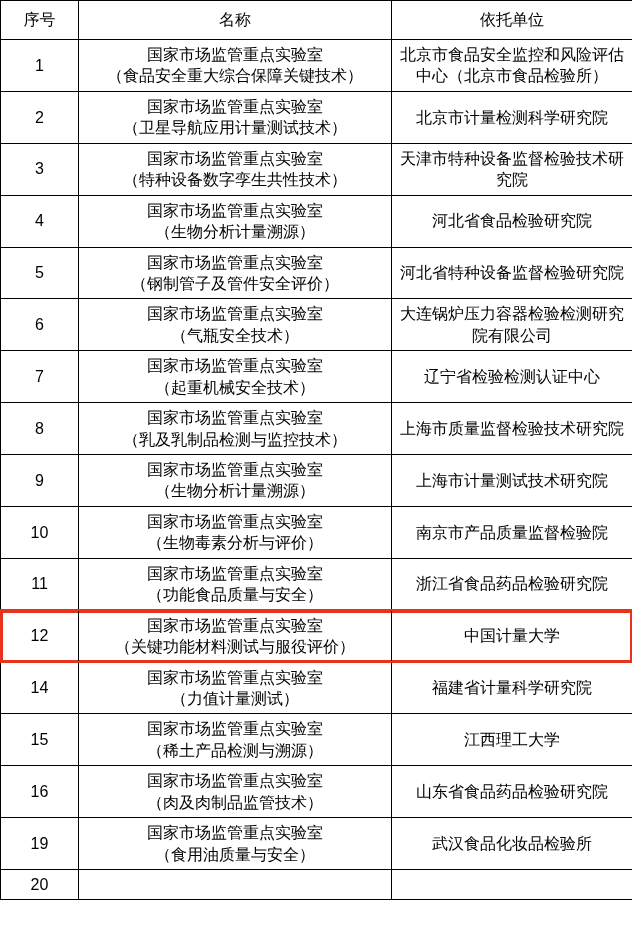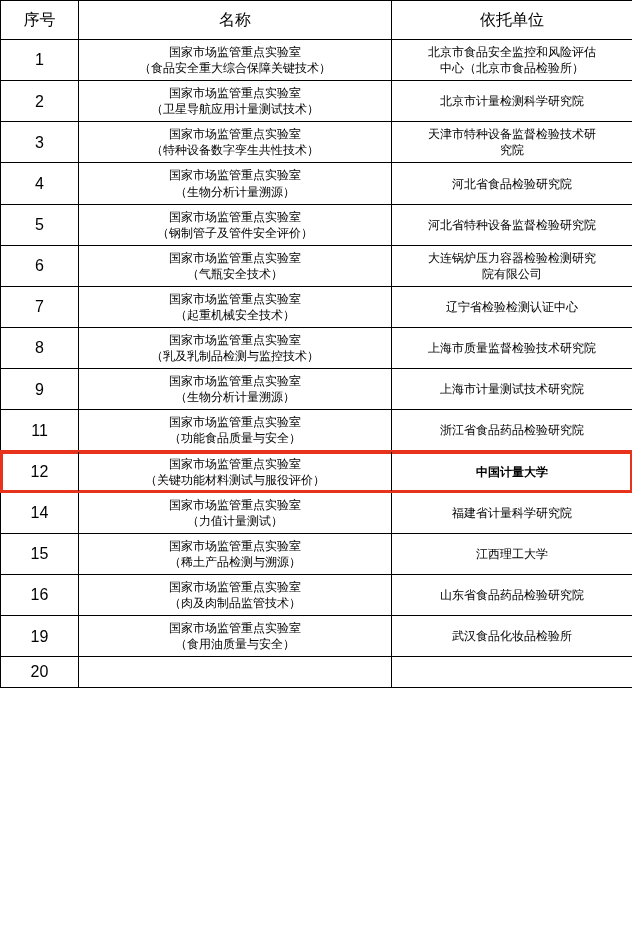--- a/index.html
+++ b/index.html
@@ -33,38 +33,38 @@
     font-size: 16px;
     font-weight: normal;
     height: 32px;
     padding: 3px 2px;
     margin-top: 48px;
   }
   td.idx {
     font-size: 16px;
   }
   td.cell-text {
-    font-size: 12px;
+    font-size: 16px;
   }
   td.cell-text .l1,
   td.cell-text .l2,
   td.cell-text .l3 {
     display: block;
     white-space: nowrap;
   }
   
   tr.highlight td {
     position: relative;
   }
   tr.highlight {
     outline: 2px solid #e8331c;
     outline-offset: -1px;
   }
   tr.highlight td:first-child { box-shadow: inset 2px 0 0 #e8331c, inset 0 2px 0 #e8331c, inset 0 -2px 0 #e8331c; margin-left: 16px; }
-  tr.highlight td:last-child  { box-shadow: inset -2px 0 0 #e8331c, inset 0 2px 0 #e8331c, inset 0 -2px 0 #e8331c; font-weight: bold; }
+  tr.highlight td:last-child  { box-shadow: inset -2px 0 0 #e8331c, inset 0 2px 0 #e8331c, inset 0 -2px 0 #e8331c; }
   tr.highlight td:nth-child(2){ box-shadow: inset 0 2px 0 #e8331c, inset 0 -2px 0 #e8331c; }
 </style>
 </head>
 <body>
 
 <table class="lab-table">
   <colgroup>
     <col class="c-index">
     <col class="c-name">
     <col class="c-org">
@@ -164,20 +164,30 @@
         <td class="idx">9</td>
         <td class="cell-text">
           <span class="l1">国家市场监管重点实验室</span>
           <span class="l2">（生物分析计量溯源）</span>
         </td>
         <td class="cell-text">
           <span class="l1">上海市计量测试技术研究院</span>
         </td>
       </tr>
       <tr>
+        <td class="idx">10</td>
+        <td class="cell-text">
+          <span class="l1">国家市场监管重点实验室</span>
+          <span class="l2">（生物毒素分析与评价）</span>
+        </td>
+        <td class="cell-text">
+          <span class="l1">南京市产品质量监督检验院</span>
+        </td>
+      </tr>
+      <tr>
         <td class="idx">11</td>
         <td class="cell-text">
           <span class="l1">国家市场监管重点实验室</span>
           <span class="l2">（功能食品质量与安全）</span>
         </td>
         <td class="cell-text">
           <span class="l1">浙江省食品药品检验研究院</span>
         </td>
       </tr>
       <tr class="highlight">

